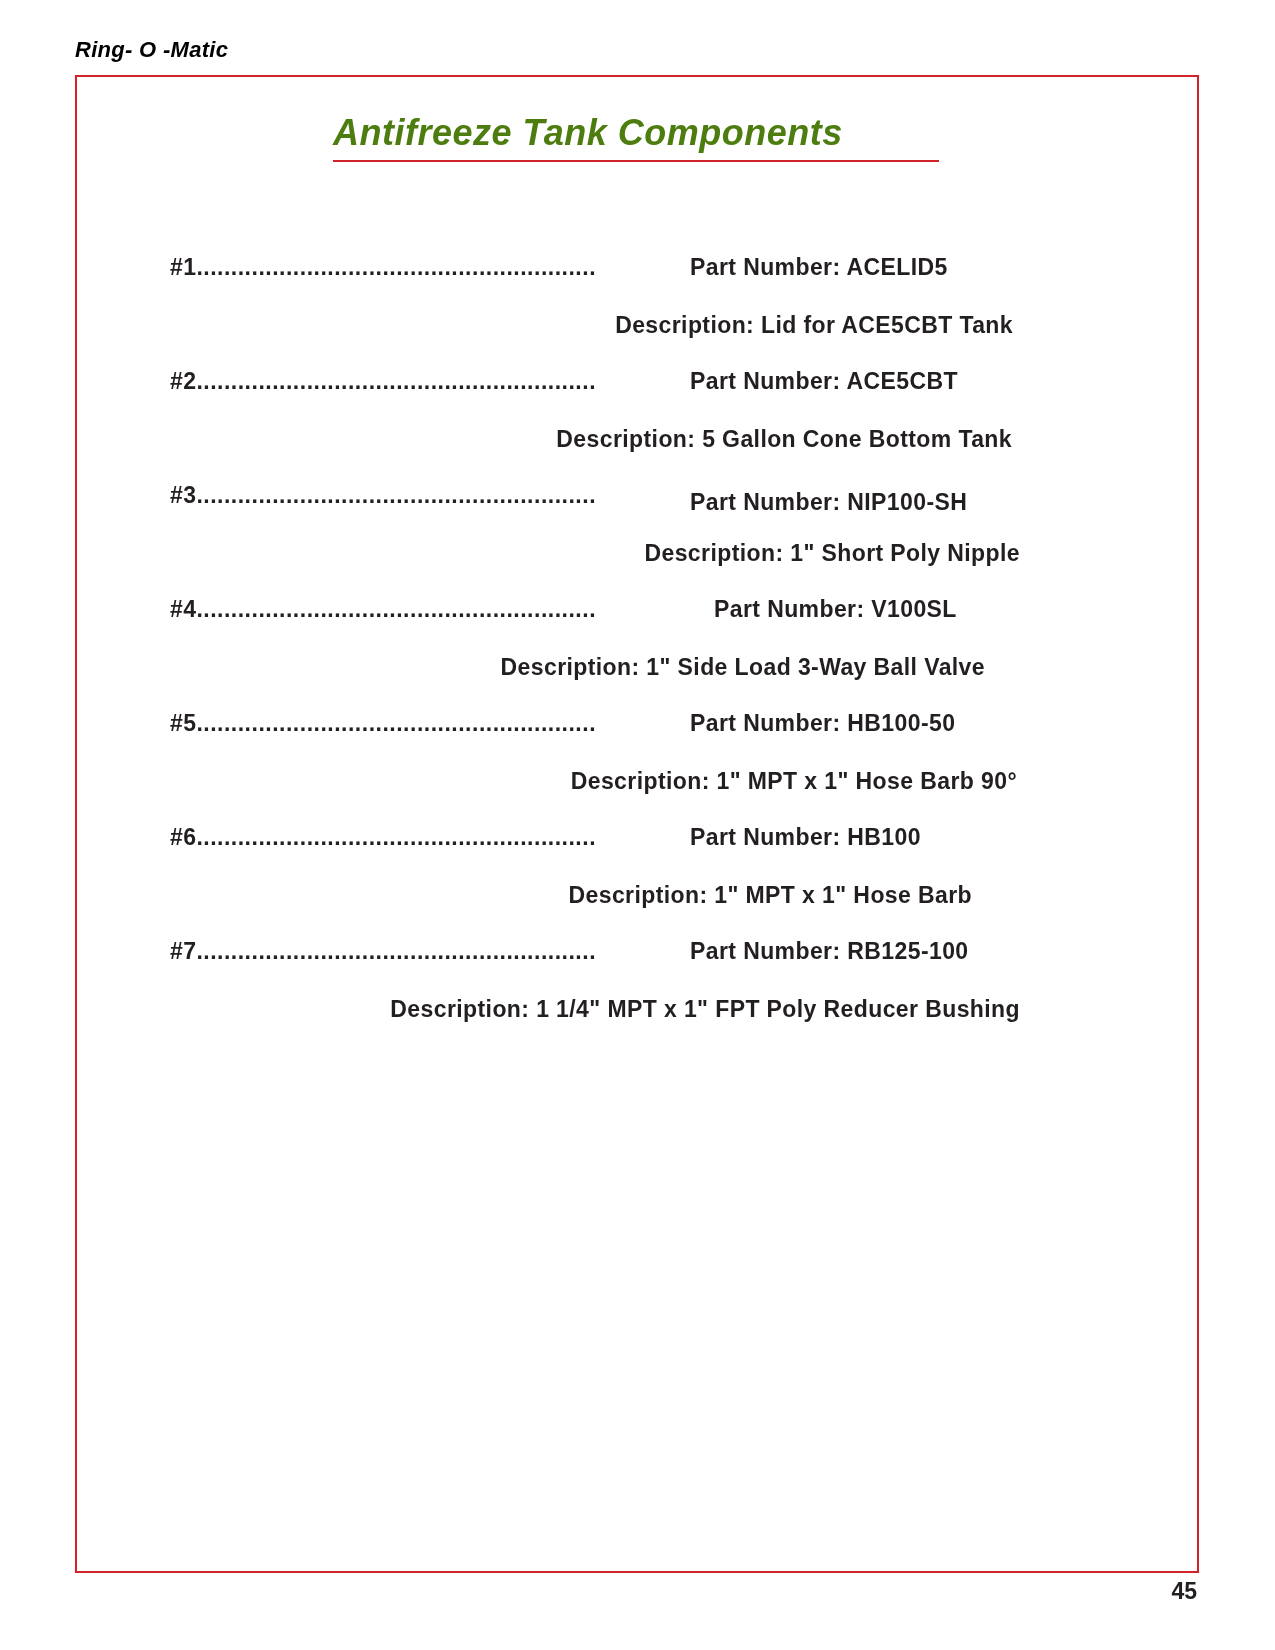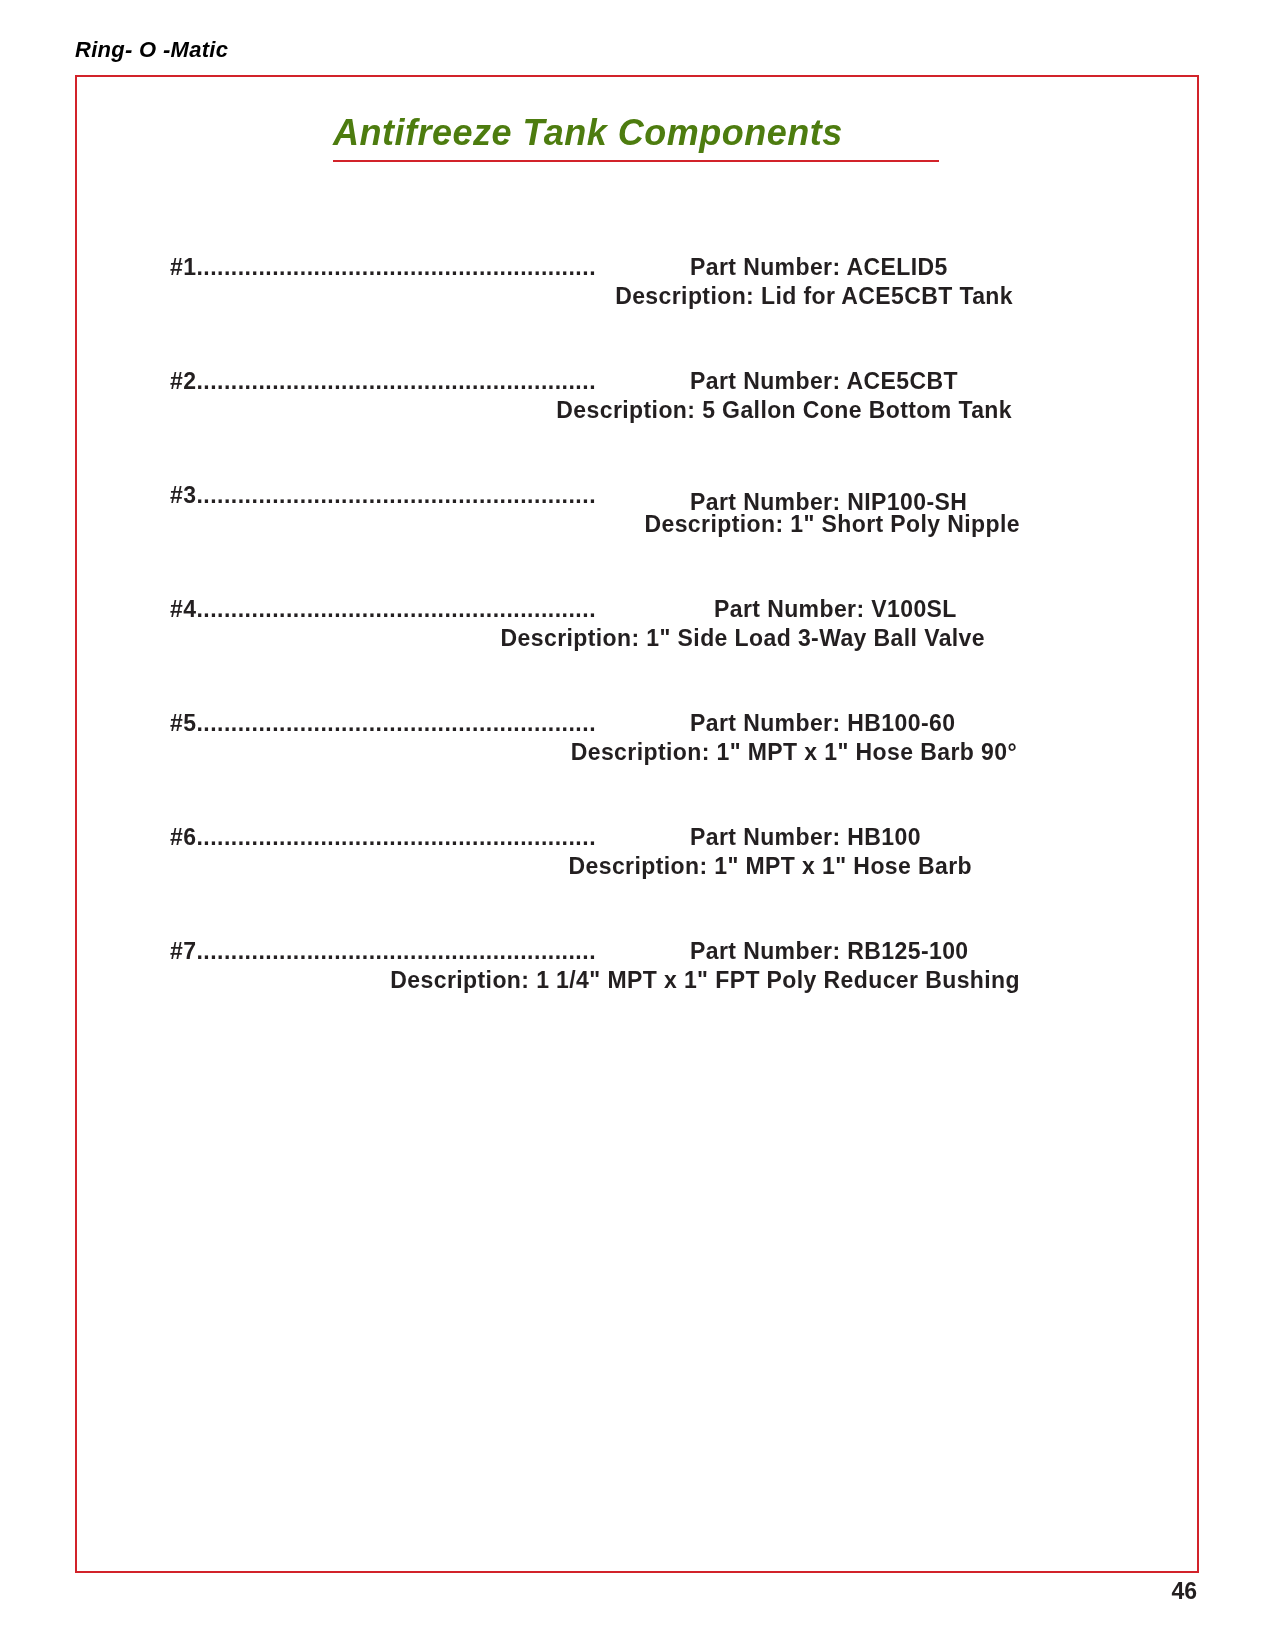--- a/index.html
+++ b/index.html
@@ -80,20 +80,21 @@
       letter-spacing: 0.4px;
     }
     .desc {
       position: absolute;
       font-size: 23px;
       font-weight: bold;
       white-space: nowrap;
       line-height: 28px;
       letter-spacing: 0.4px;
       text-align: right;
+      margin-top: 29px;
     }
     .page-number {
       position: absolute;
       left: 1160px;
       top: 1578px;
       width: 37px;
       text-align: right;
       font-size: 23px;
       font-weight: bold;
       color: #231f20;
@@ -129,28 +130,28 @@
 
 <div class="item-line" style="top:595px;">
   <span class="item-num">#4</span><span class="leader">..........................................................</span>
 </div>
 <div class="part" style="top:595px;margin-left:24px;">Part Number: V100SL</div>
 <div class="desc" style="top:624px; right:290px;">Description: 1" Side Load 3-Way Ball Valve</div>
 
 <div class="item-line" style="top:709px;">
   <span class="item-num">#5</span><span class="leader">..........................................................</span>
 </div>
-<div class="part" style="top:709px;">Part Number: HB100-60</div>
+<div class="part" style="top:709px;">Part Number: HB100-50</div>
 <div class="desc" style="top:738px; right:258px;">Description: 1" MPT x 1" Hose Barb 90°</div>
 
 <div class="item-line" style="top:823px;">
   <span class="item-num">#6</span><span class="leader">..........................................................</span>
 </div>
 <div class="part" style="top:823px;">Part Number: HB100</div>
 <div class="desc" style="top:852px; right:303px;">Description: 1" MPT x 1" Hose Barb</div>
 
 <div class="item-line" style="top:937px;">
   <span class="item-num">#7</span><span class="leader">..........................................................</span>
 </div>
 <div class="part" style="top:937px;">Part Number: RB125-100</div>
 <div class="desc" style="top:966px; right:255px;">Description: 1 1/4" MPT x 1" FPT Poly Reducer Bushing</div>
 
-<div class="page-number">46</div>
+<div class="page-number">45</div>
 
 </body></html>

